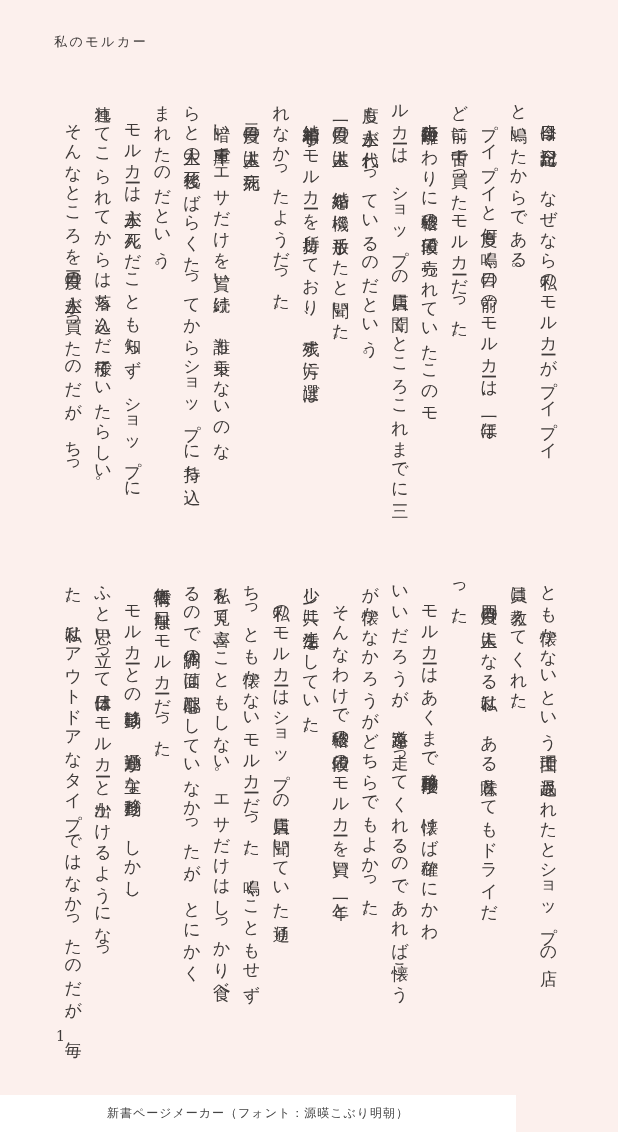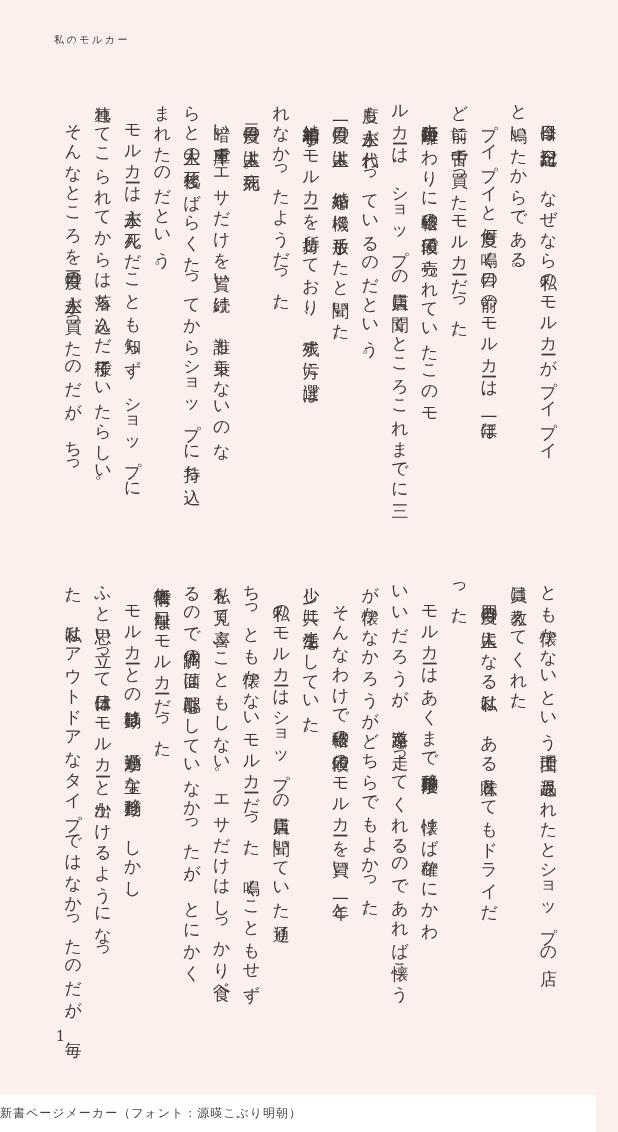--- a/index.html
+++ b/index.html
@@ -17,21 +17,21 @@
     position:relative;
     width:618px;
     height:1132px;
     background:var(--bg);
     overflow:hidden;
   }
   .running-head{
     position:absolute;
     left:54px;
     top:33px;
-    font-size:10px;
+    font-size:13px;
     letter-spacing:2.5px;
     color:var(--ink);
   }
   .vblock{
     position:absolute;
     right:55px;
     writing-mode:vertical-rl;
     -webkit-writing-mode:vertical-rl;
     height:446px;
     font-size:17px;
@@ -50,26 +50,26 @@
     position:absolute;
     left:56px;
     top:1028px;
     font-size:14px;
     color:var(--ink);
   }
   .footer-bar{
     position:absolute;
     left:0;
     bottom:0;
-    width:596px;
+    width:516px;
     height:37px;
     background:var(--footer-bg);
     display:flex;
     align-items:center;
-    justify-content:flex-start;
+    justify-content:center;
   }
   .footer-text{
     font-size:12px;
     letter-spacing:1px;
     color:var(--footer-ink);
   }
 </style>
 </head>
 <body>
 

